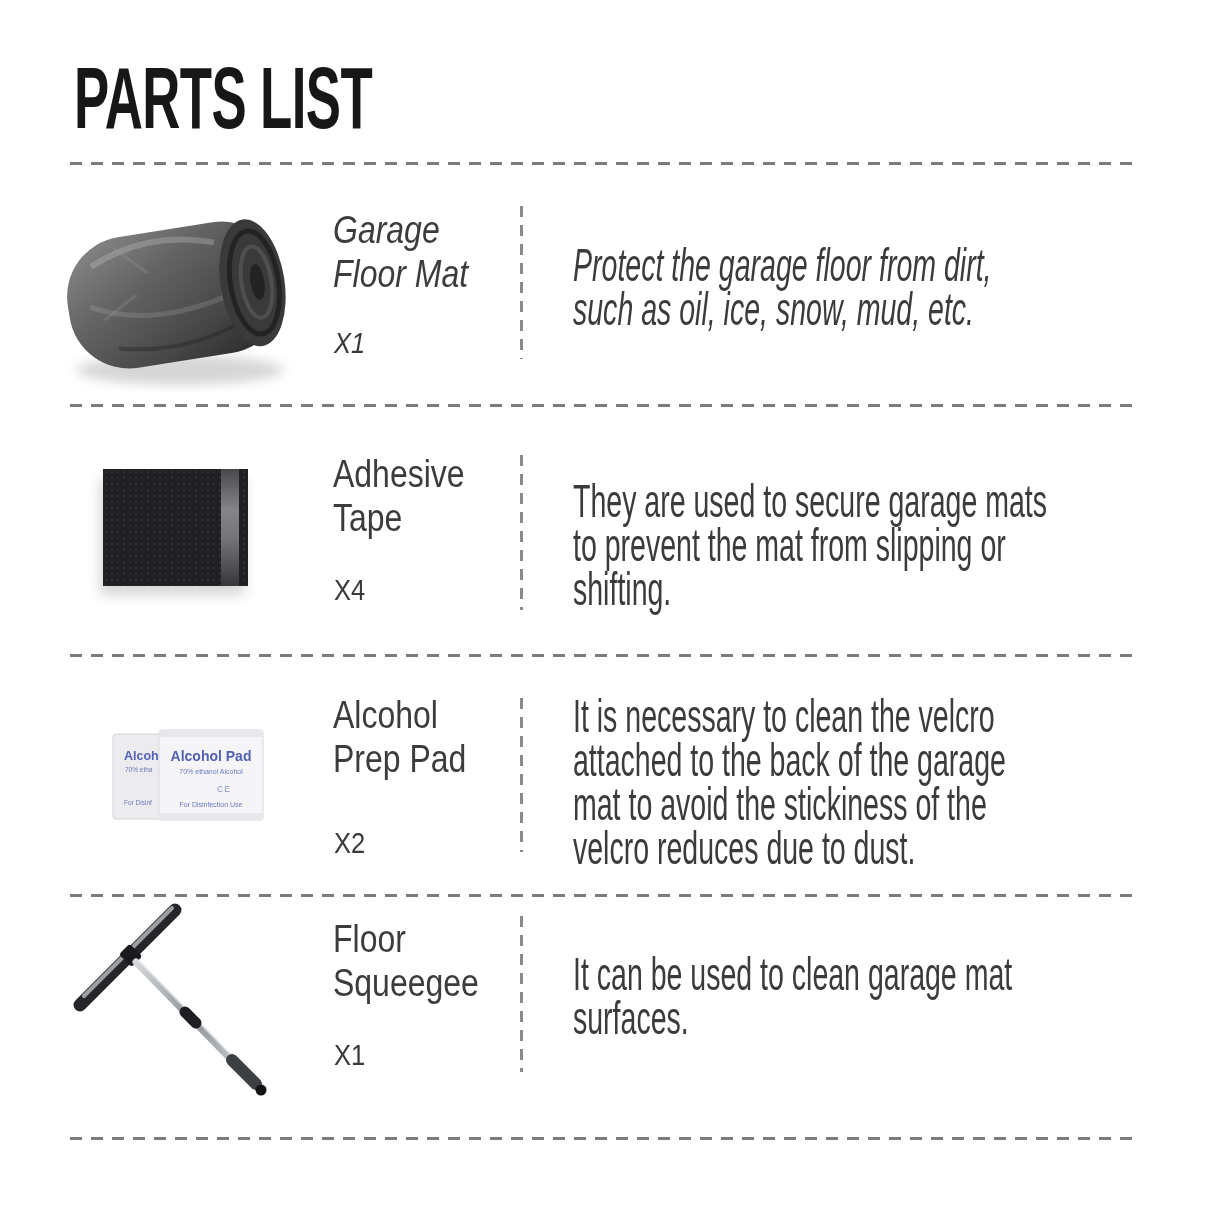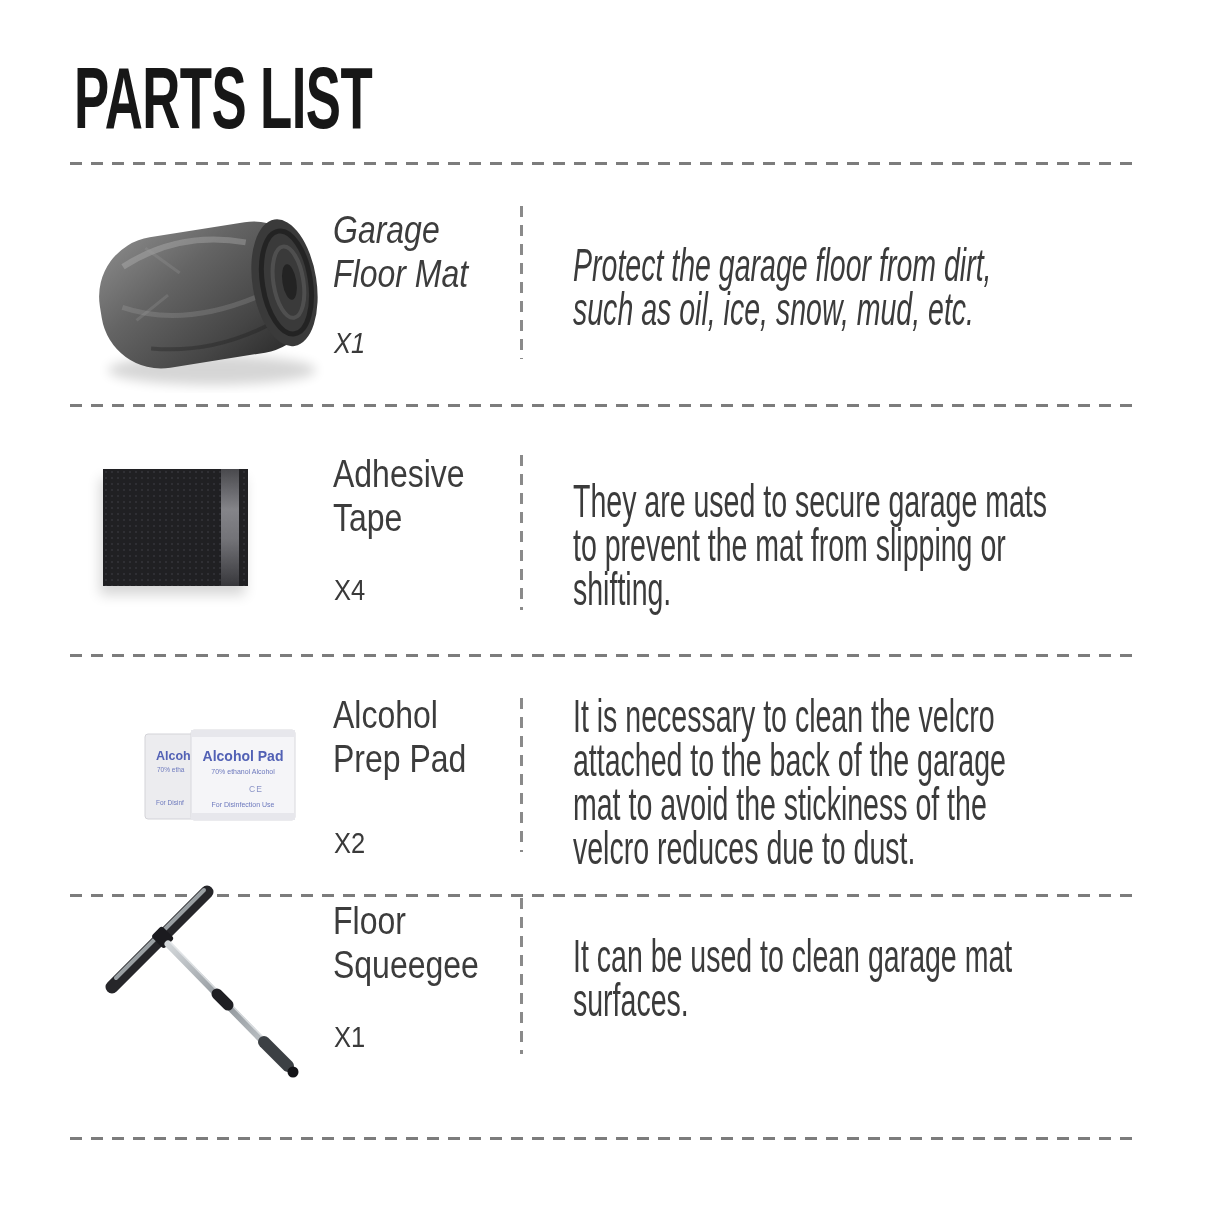--- a/index.html
+++ b/index.html
@@ -34,21 +34,21 @@
   .qty{
     position:absolute;left:334px;
     font-size:30px;line-height:30px;color:#3a3a3a;white-space:nowrap;
     transform:scaleX(0.85);transform-origin:left top;
   }
   .desc-block{
     position:absolute;left:573px;
     font-size:46px;line-height:44px;color:#3b3b3b;white-space:nowrap;
     transform:scaleX(0.62);transform-origin:left top;
   }
-  .img-box{position:absolute;margin-left:32px;}
+  .img-box{position:absolute;}
   .tape{
     position:absolute;left:103px;width:145px;height:117px;
     background-color:#202023;
     background-image:radial-gradient(#2f2f34 1px, transparent 1.4px);
     background-size:6px 6px;
     box-shadow:-3px 9px 12px rgba(0,0,0,0.16);
   }
   .tape-strip{
     position:absolute;top:0;right:9px;width:18px;height:100%;
     background:linear-gradient(180deg,#4c4c50 0%,#8d8d92 35%,#7a7a7f 60%,#39393d 100%);
@@ -152,21 +152,21 @@
     <div class="qty" style="top:174px;">X2</div>
     <div class="vsep" style="top:44px;height:154px;"></div>
     <div class="desc-block" style="top:40px;">
       <div>It is necessary to clean the velcro</div>
       <div>attached to the back of the garage</div>
       <div>mat to avoid the stickiness of the</div>
       <div>velcro reduces due to dust.</div>
     </div>
   </div>
 
-  <div class="row" style="top:848px;height:243px;">
+  <div class="row" style="top:866px;height:243px;">
     <div class="img-box" style="left:72px;top:36px;width:205px;height:200px;">
       <svg width="205" height="200" viewBox="0 0 205 200">
         <defs>
           <linearGradient id="metal" x1="0" y1="0" x2="1" y2="1">
             <stop offset="0" stop-color="#d3d7da"></stop>
             <stop offset="0.45" stop-color="#8e9499"></stop>
             <stop offset="0.75" stop-color="#b9bec2"></stop>
             <stop offset="1" stop-color="#5f656b"></stop>
           </linearGradient>
         </defs>

